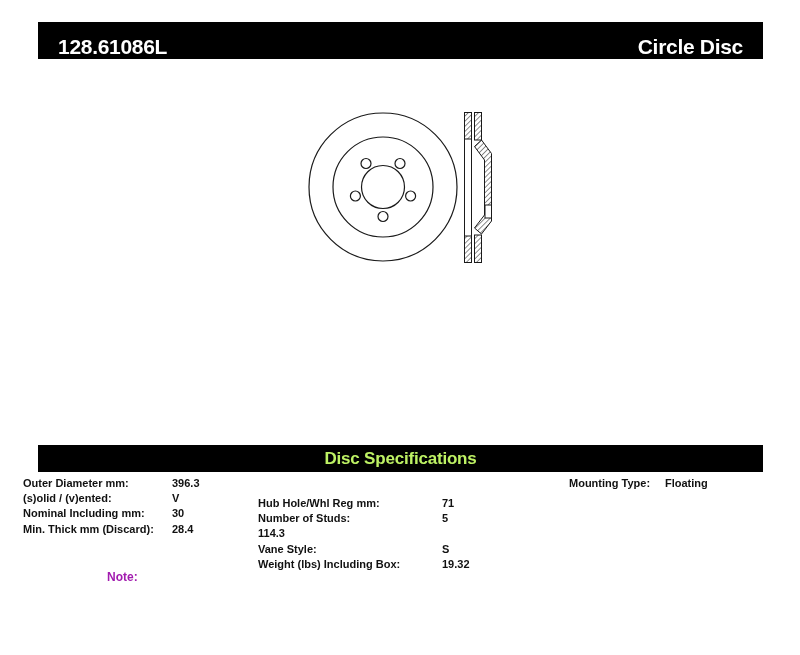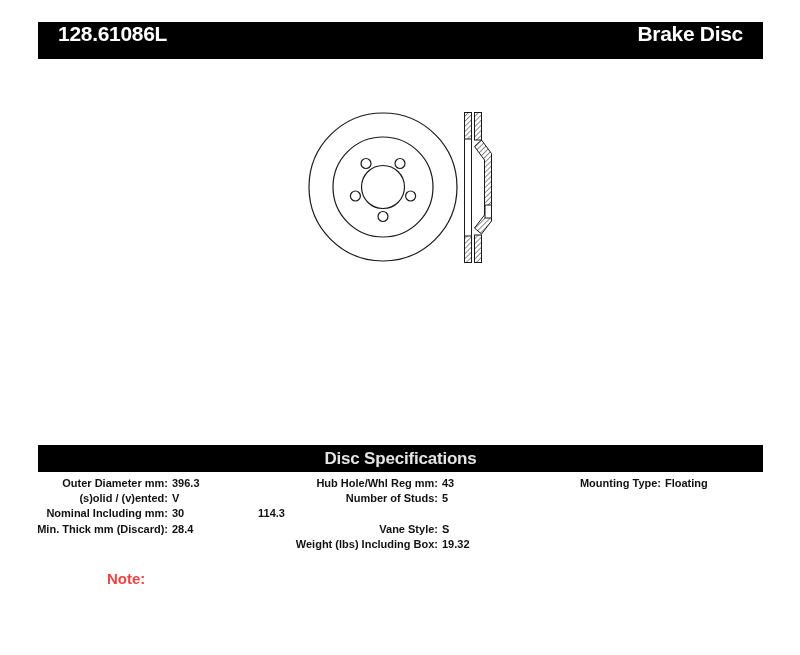--- a/index.html
+++ b/index.html
@@ -20,89 +20,89 @@
   .topbar {
     position: absolute;
     left: 38px;
     top: 22px;
     width: 725px;
     height: 37px;
     background: #000000;
     color: #ffffff;
     display: flex;
     justify-content: space-between;
-    align-items: flex-start;
+    align-items: flex-end;
     padding: 0 20px;
     box-sizing: border-box;
     font-size: 21px;
     font-weight: bold;
     letter-spacing: -0.3px;
   }
   .drawing {
     position: absolute;
     left: 295px;
     top: 95px;
     width: 215px;
     height: 175px;
   }
   .secbar {
     position: absolute;
     left: 38px;
     top: 445px;
     width: 725px;
     height: 27px;
     background: #000000;
-    color: #e5e5e5;
+    color: #bef264;
     display: flex;
     justify-content: center;
     align-items: center;
     font-size: 17px;
     font-weight: bold;
     letter-spacing: -0.2px;
   }
   .spec-col {
     position: absolute;
     top: 476px;
     font-size: 11px;
     font-weight: bold;
     color: #111111;
     line-height: 15.2px;
     white-space: nowrap;
   }
   .col-left   { left: 23px;  }
-  .col-middle { left: 258px; }
+  .col-middle { left: 258px; margin-top: 20px; }
   .col-right  { left: 569px; }
   .spec-row { display: flex; }
   .spec-label {
     display: inline-block;
-    text-align: right;
+    text-align: left;
     padding-right: 4px;
   }
   .col-left   .spec-label { width: 145px; }
   .col-middle .spec-label { width: 180px; }
   .col-right  .spec-label { width: 92px;  }
   .spec-value { display: inline-block; text-align: left; }
   .note {
     position: absolute;
     left: 95px;
     top: 570px;
-    font-size: 15px;
+    font-size: 12px;
     font-weight: bold;
-    color: #ef4444;
+    color: #a21caf;
     padding-left: 12px;
   }
 </style>
 </head>
 <body>
 
 <div class="page">
 
   <header class="topbar">
     <span>128.61086L</span>
-    <span>Brake Disc</span>
+    <span>Circle Disc</span>
   </header>
 
   <div class="drawing">
     <svg width="215" height="175" viewBox="295 95 215 175">
       <defs>
         <pattern id="hatch" patternUnits="userSpaceOnUse" width="3.6" height="3.6" patternTransform="rotate(45)">
           <line x1="0" y1="0" x2="0" y2="3.6" stroke="#1a1a1a" stroke-width="1"></line>
         </pattern>
       </defs>
 
@@ -152,21 +152,21 @@
     </div>
     <div class="spec-row">
       <span class="spec-label">Min. Thick mm (Discard):</span>
       <span class="spec-value">28.4</span>
     </div>
   </div>
 
   <div class="spec-col col-middle">
     <div class="spec-row">
       <span class="spec-label">Hub Hole/Whl Reg mm:</span>
-      <span class="spec-value">43</span>
+      <span class="spec-value">71</span>
     </div>
     <div class="spec-row">
       <span class="spec-label">Number of Studs:</span>
       <span class="spec-value">5</span>
     </div>
     <div class="spec-row">
       <span class="spec-value">114.3</span>
     </div>
     <div class="spec-row">
       <span class="spec-label">Vane Style:</span>

